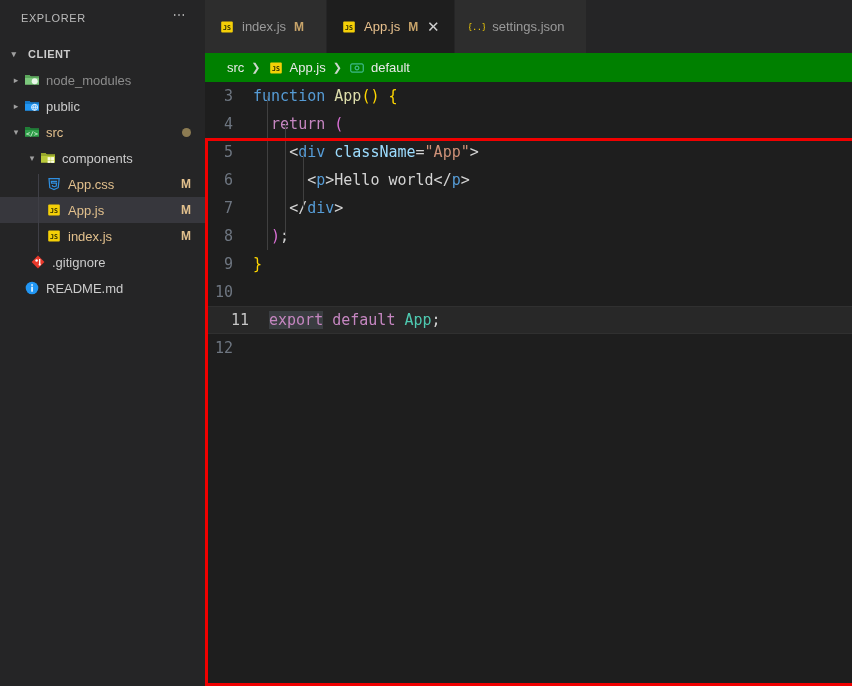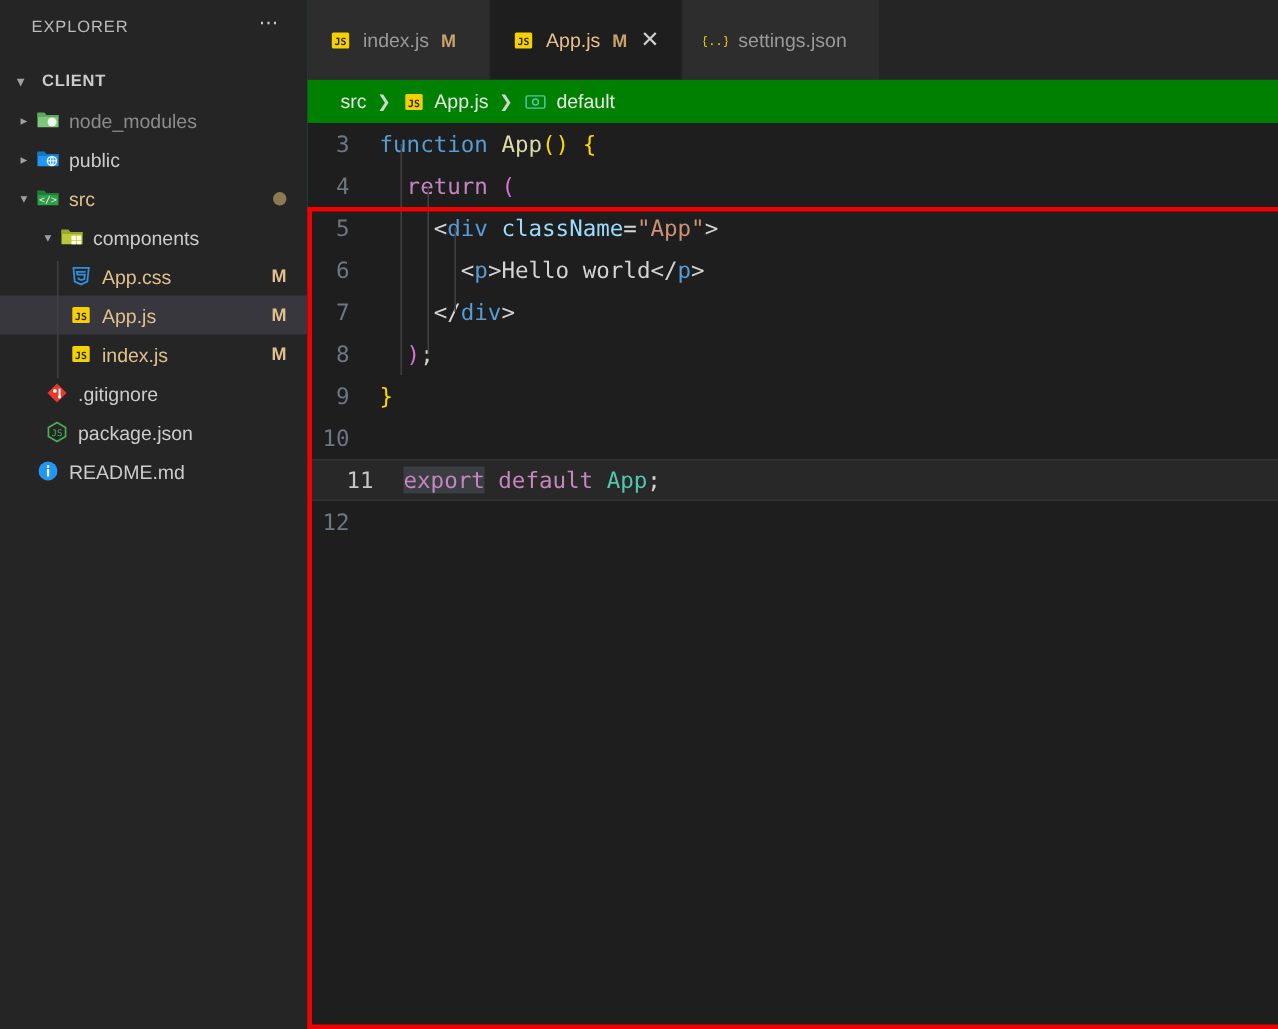--- a/index.html
+++ b/index.html
@@ -415,29 +415,20 @@
             <path d="M8 1.6 14.4 8 8 14.4 1.6 8z" fill="#e8392b"></path>
             <circle cx="6.6" cy="6.6" r="1.25" fill="#fff"></circle>
             <path d="M9.7 5.1v5.2" stroke="#fff" stroke-width="1.3"></path>
             <circle cx="9.7" cy="10.6" r="1.1" fill="#fff"></circle>
           </svg>
         </span>
         <span class="label">.gitignore</span>
       </div>
 
 
-      <div class="row indent-2" style="padding-left:30px">
-        <span class="ficon">
-          <svg width="16" height="16" viewBox="0 0 16 16">
-            <path d="M8 1.7 13.7 5v6L8 14.3 2.3 11V5z" fill="none" stroke="#4caf50" stroke-width="1.1"></path>
-            <text x="8" y="10.6" font-size="6" fill="#4caf50" text-anchor="middle" font-family="monospace">JS</text>
-          </svg>
-        </span>
-        <span class="label">package.json</span>
-      </div>
 
       <div class="row indent-2" style="padding-left:24px">
         <span class="ficon">
           <svg width="16" height="16" viewBox="0 0 16 16">
             <circle cx="8" cy="8" r="6.3" fill="#2196f3"></circle>
             <rect x="7.3" y="6.7" width="1.5" height="5" fill="#fff"></rect>
             <rect x="7.3" y="4.2" width="1.5" height="1.6" fill="#fff"></rect>
           </svg>
         </span>
         <span class="label">README.md</span>

